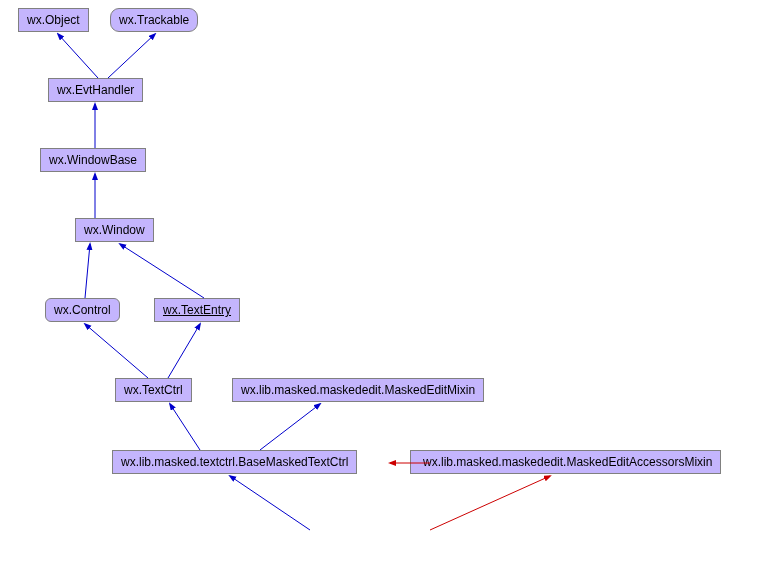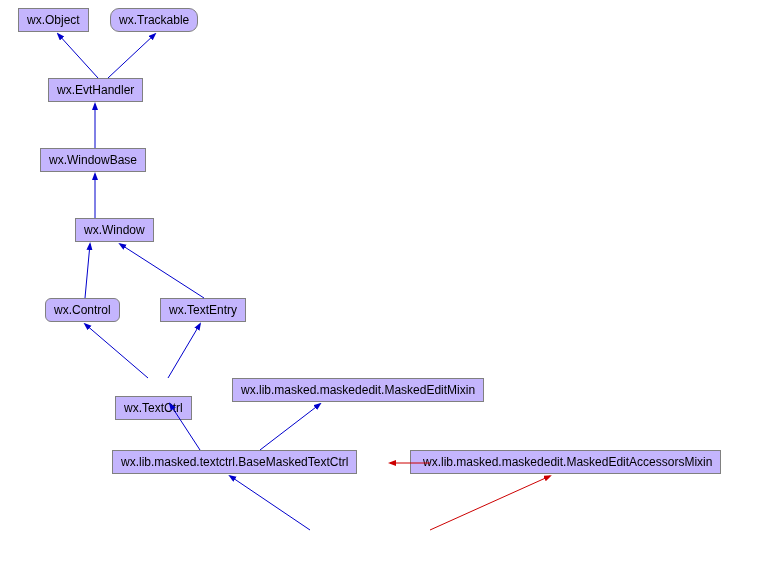--- a/index.html
+++ b/index.html
@@ -49,23 +49,23 @@
   <div class="node" style="left:110px; top:8px;border-radius:9px;">wx.Trackable</div>
 
   <div class="node" style="left:48px; top:78px;">wx.EvtHandler</div>
 
   <div class="node" style="left:40px; top:148px;">wx.WindowBase</div>
 
   <div class="node" style="left:55px; top:218px;margin-left:20px;">wx.Window</div>
 
   <div class="node" style="left:45px; top:298px;border-radius:6px;">wx.Control</div>
 
-  <div class="node" style="left:160px; top:298px;">wx.TextEntry</div>
+  <div class="node" style="left:154px; top:298px;text-decoration:underline;">wx.TextEntry</div>
 
-  <div class="node" style="left:115px; top:396px;">wx.TextCtrl</div>
+  <div class="node" style="left:115px; top:378px;">wx.TextCtrl</div>
 
   <div class="node" style="left:232px; top:378px;">wx.lib.masked.maskededit.MaskedEditMixin</div>
 
   <div class="node" style="left:112px; top:450px;">wx.lib.masked.textctrl.BaseMaskedTextCtrl</div>
 
   <div class="node" style="left:410px; top:450px;padding-left:12px;">wx.lib.masked.maskededit.MaskedEditAccessorsMixin</div>
 
 
   <svg class="arrows">
     <defs>

